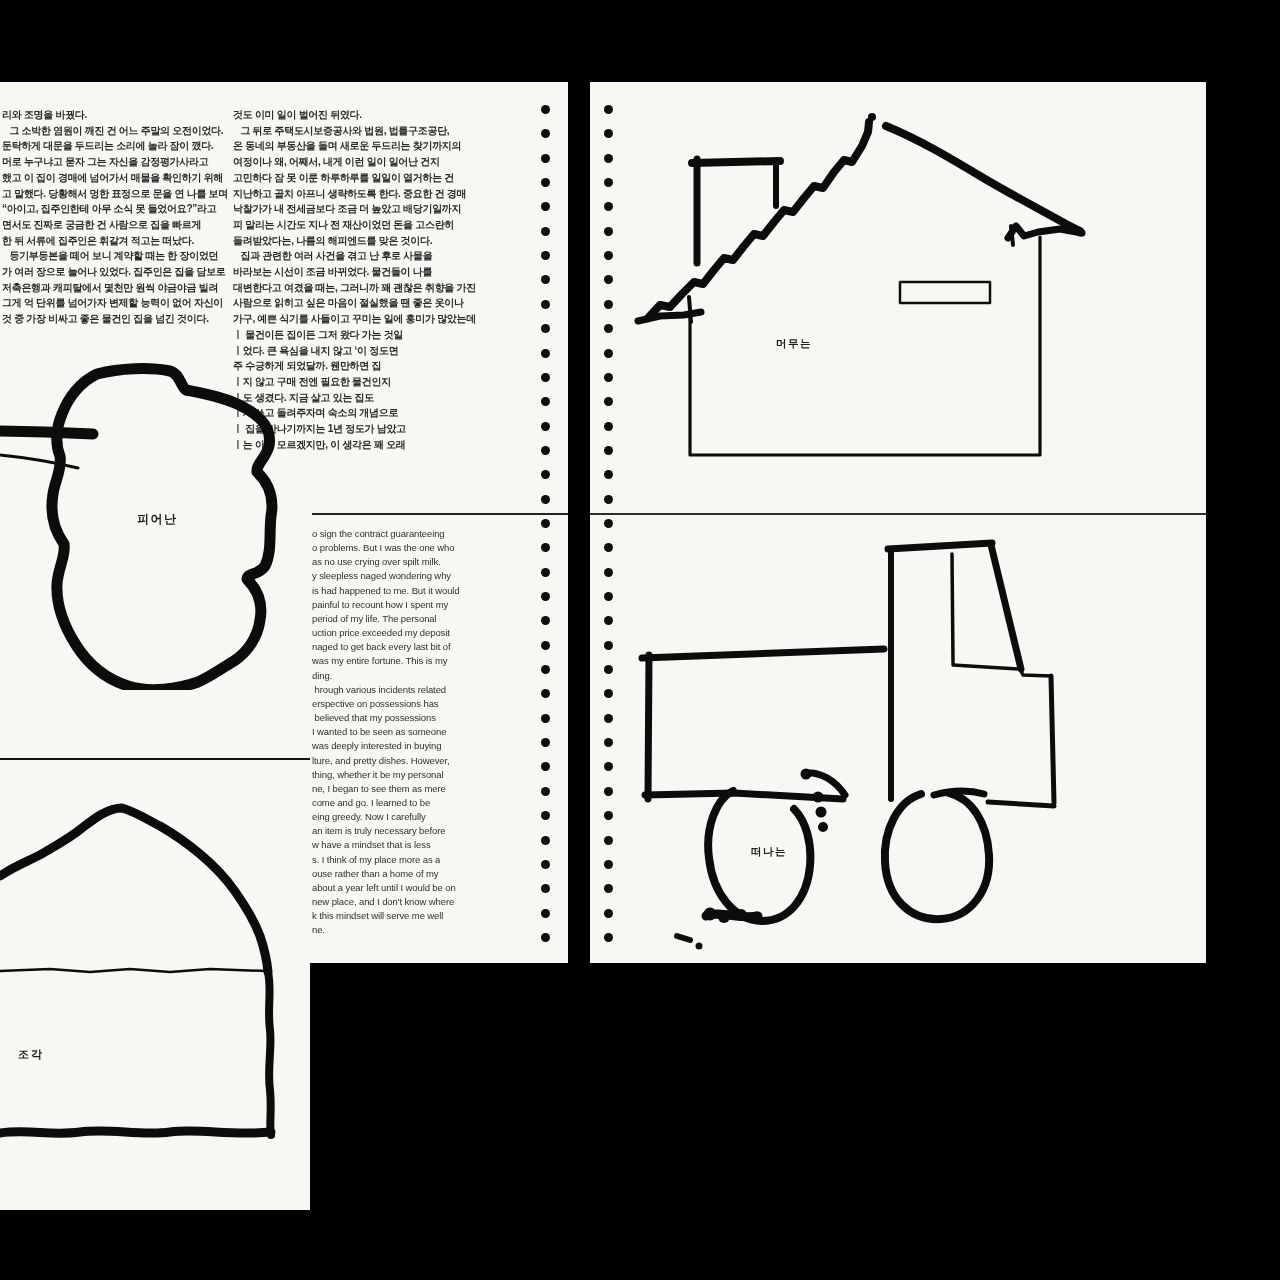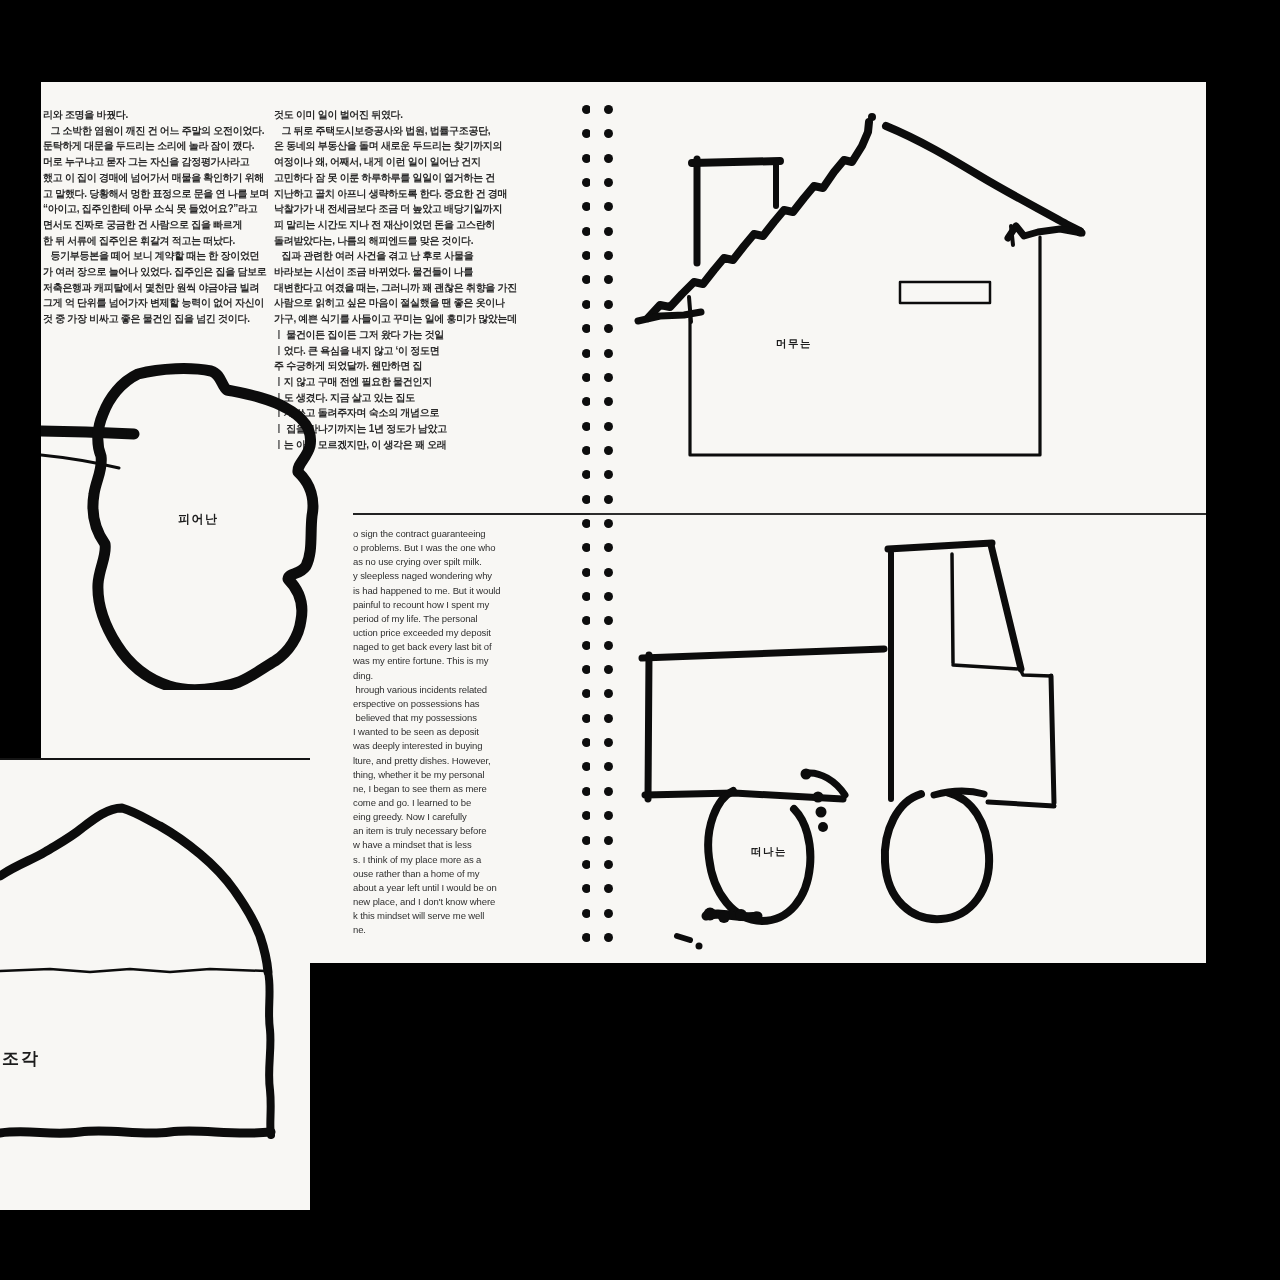--- a/index.html
+++ b/index.html
@@ -1,37 +1,37 @@
 <!DOCTYPE html>
 <html><head>
 <meta charset="utf-8">
 <style>
   html,body{margin:0;padding:0;background:#000;}
   .stage{position:relative;width:1280px;height:1280px;background:#000;overflow:hidden;
          font-family:"Liberation Sans",sans-serif;}
   .page{position:absolute;background:#f8f7f4;overflow:hidden;}
-  .page-left{left:0;top:82px;width:568px;height:881px;margin-left:41px;}
+  .page-left{left:0;top:82px;width:568px;height:881px;}
   .page-right{left:590px;top:82px;width:616px;height:881px;}
   .page-insert{left:0;top:758px;width:310px;height:450px;border-top:2px solid #141414;}
   .col{position:absolute;color:#2a2a2a;}
   .tl{white-space:pre;}
   .k-col{font-size:10px;line-height:15.7px;font-weight:600;letter-spacing:-0.3px;}
   .k1{left:2px;top:25px;width:230px;}
   .k2{left:233px;top:25px;width:300px;}
   .e-col{left:312px;top:445px;width:250px;font-size:9.5px;line-height:14.15px;
          font-weight:400;color:#303030;letter-spacing:-0.1px;}
   .rule{position:absolute;background:#222;}
   .rule-left{left:312px;top:431px;width:256px;height:2px;}
   .rule-right{left:0;top:431px;width:616px;height:2px;background:#2e2e2e;}
   .dot{position:absolute;width:9px;height:9px;border-radius:50%;background:#0d0d0d;}
   .draw-label{position:absolute;color:#1c1c1c;font-weight:600;letter-spacing:1.5px;}
   .lbl-blob{left:137px;top:429px;font-size:12px;}
   .lbl-house{left:186px;top:255px;font-size:10.5px;}
   .lbl-truck{left:161px;top:763px;font-size:10.5px;}
-  .lbl-piece{left:2px;top:287px;font-size:17px;font-weight:700;letter-spacing:2px;}
+  .lbl-piece{left:18px;top:287px;font-size:11px;font-weight:700;letter-spacing:2px;}
   svg{position:absolute;display:block;}
   .stroke{fill:none;stroke:#0c0c0c;stroke-linecap:round;stroke-linejoin:round;}
 </style>
 </head>
 <body>
 
 <div class="stage">
 
   <section class="page page-left">
     <div>
@@ -124,21 +124,21 @@
         <div class="tl">is had happened to me. But it would</div>
         <div class="tl">painful to recount how I spent my</div>
         <div class="tl">period of my life. The personal</div>
         <div class="tl">uction price exceeded my deposit</div>
         <div class="tl">naged to get back every last bit of</div>
         <div class="tl">was my entire fortune. This is my</div>
         <div class="tl">ding.</div>
         <div class="tl"> hrough various incidents related</div>
         <div class="tl">erspective on possessions has</div>
         <div class="tl"> believed that my possessions</div>
-        <div class="tl">I wanted to be seen as deposit</div>
+        <div class="tl">I wanted to be seen as someone</div>
         <div class="tl">was deeply interested in buying</div>
         <div class="tl">lture, and pretty dishes. However,</div>
         <div class="tl">thing, whether it be my personal</div>
         <div class="tl">ne, I began to see them as mere</div>
         <div class="tl">come and go. I learned to be</div>
         <div class="tl">eing greedy. Now I carefully</div>
         <div class="tl">an item is truly necessary before</div>
         <div class="tl">w have a mindset that is less</div>
         <div class="tl">s. I think of my place more as a</div>
         <div class="tl">ouse rather than a home of my</div>

